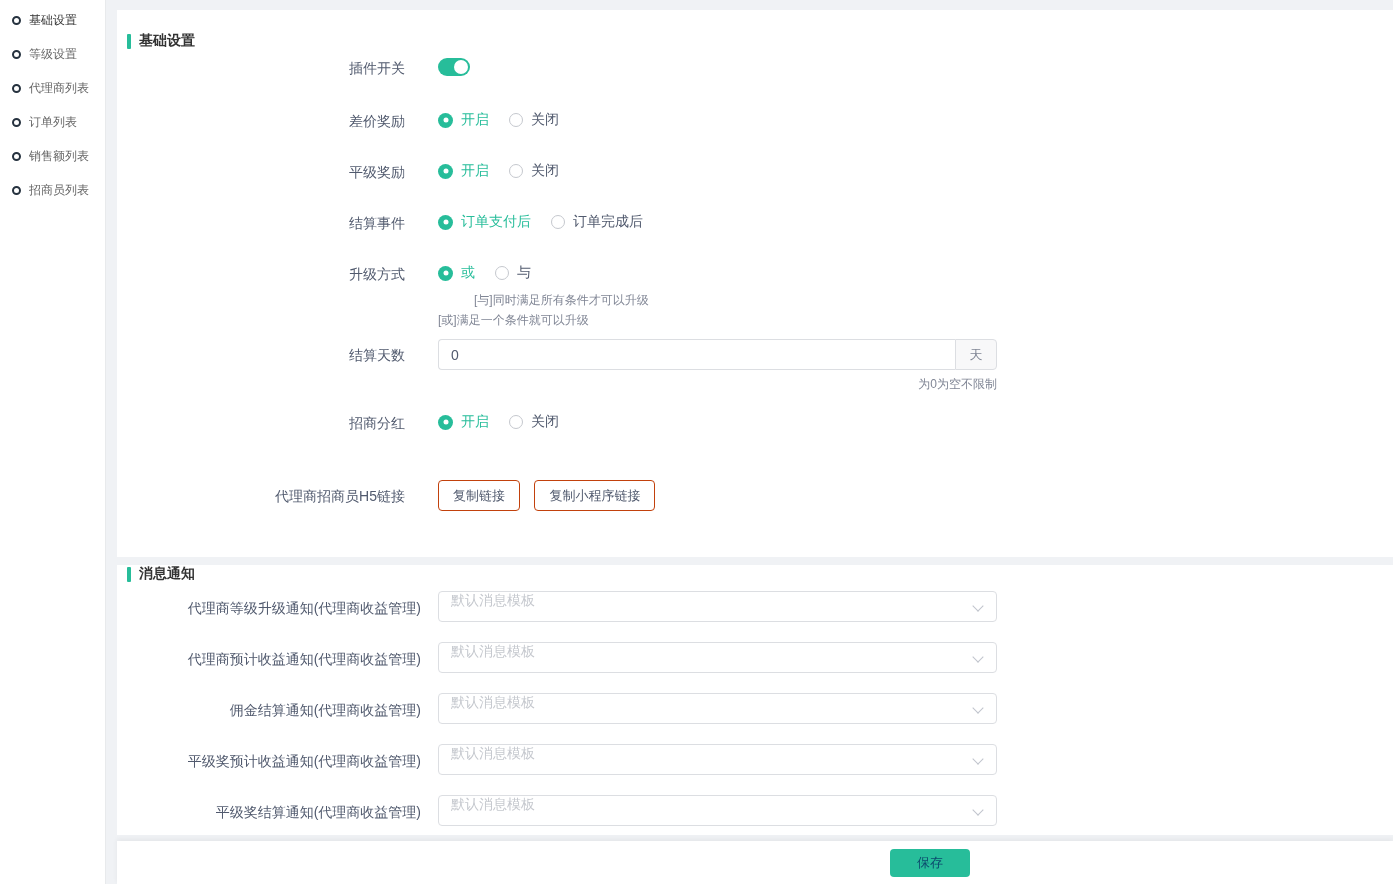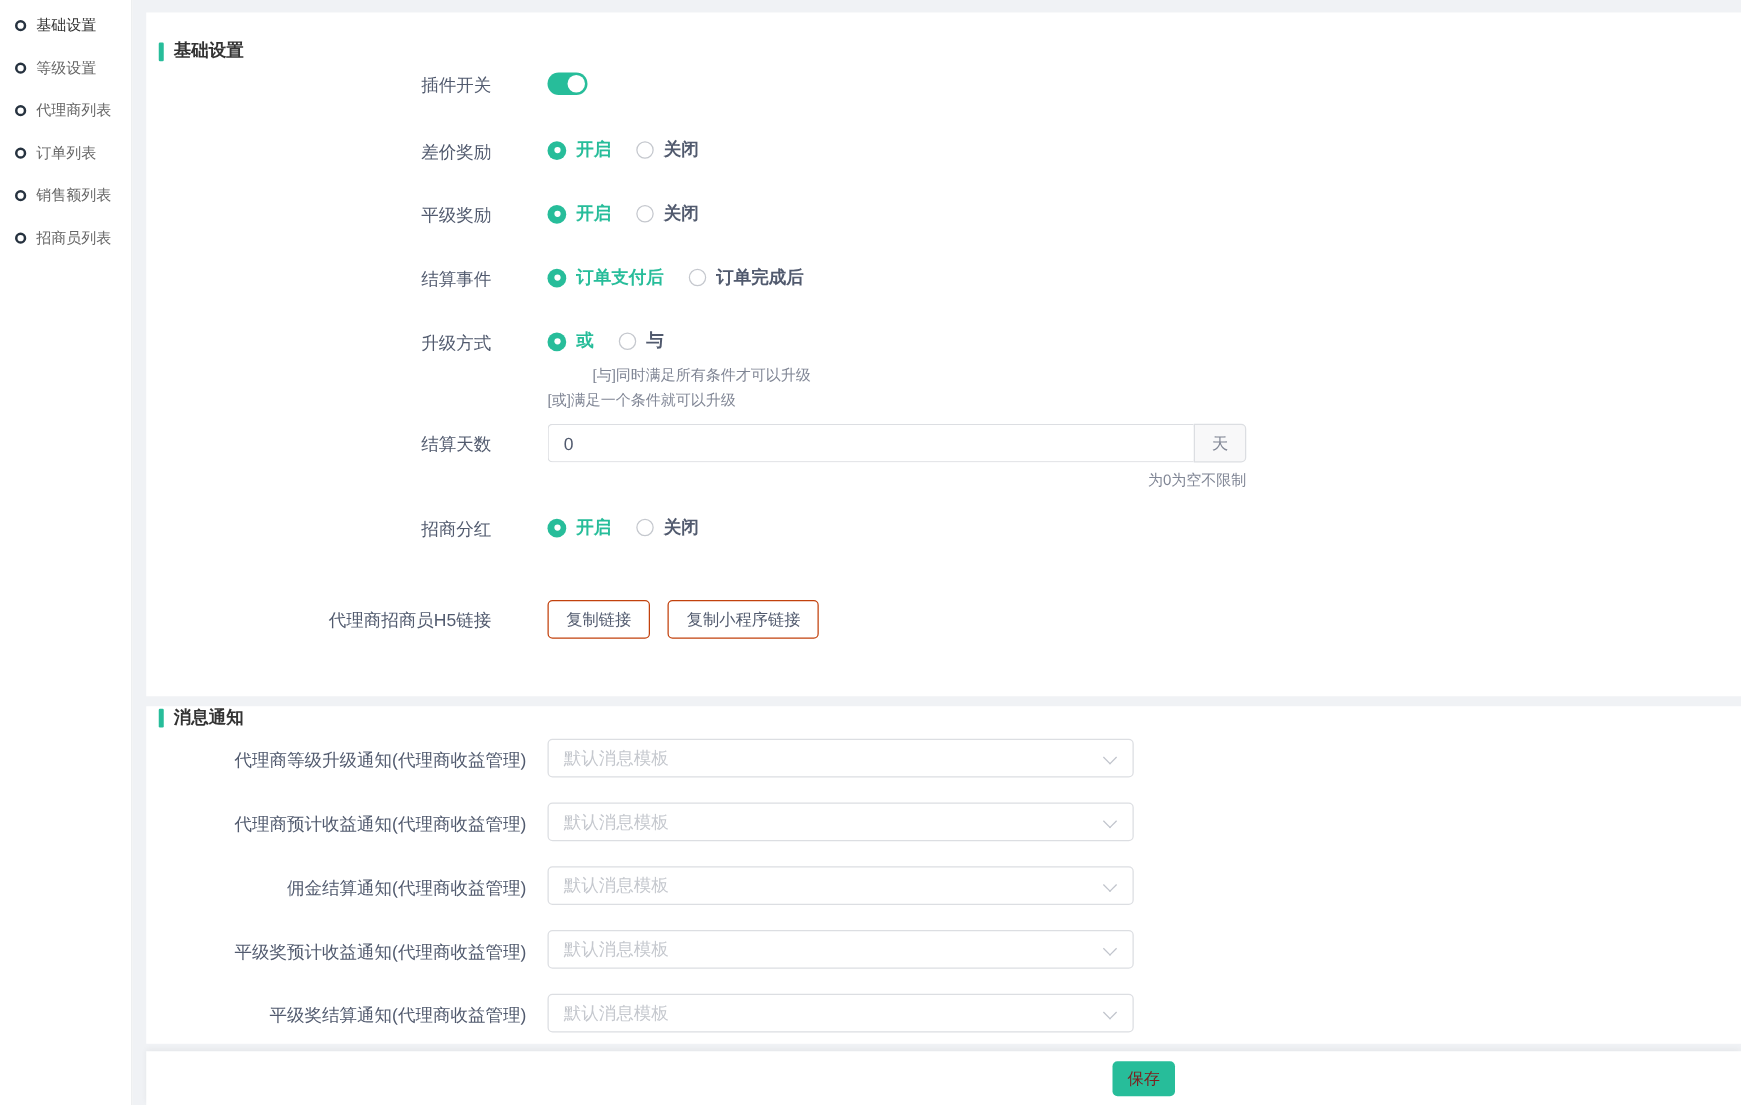--- a/index.html
+++ b/index.html
@@ -39,21 +39,21 @@
   .card-notify { margin-top: 8px; padding: 0 20px 13px 10px; height: 270px; }
   .section-title {
     display: flex; align-items: center;
     font-size: 14px; font-weight: bold; color: #333;
     margin-bottom: 8px;
   }
   .title-bar { width: 4px; height: 15px; border-radius: 1px; margin-right: 8px; }
   
   .form-row { display: flex; align-items: flex-start; }
   .form-label {
-    flex: 0 0 311px; padding-right: 45px; padding-top: 1px;
+    flex: 0 0 311px; padding-right: 33px; padding-top: 1px;
     text-align: right; font-size: 14px; color: #515a6e;
     white-space: nowrap; line-height: 18px;
   }
   .form-label.tall { padding-top: 7px; }
   .card-notify .form-label { padding-right: 17px; padding-top: 8px; }
   .mb34 { margin-bottom: 34px; }
   .mb32 { margin-bottom: 32px; }
   .mb25 { margin-bottom: 28px; }
   .mb22 { margin-bottom: 22px; }
   .mb20 { margin-bottom: 20px; }
@@ -61,21 +61,21 @@
   
   .toggle {
     width: 32px; height: 18px; border-radius: 9px;
     position: relative; cursor: pointer; margin-top: 0;
   }
   .toggle .knob {
     position: absolute; top: 2px; right: 2px;
     width: 14px; height: 14px; border-radius: 50%; background: #fff;
   }
   
-  .radio-row { display: flex; align-items: center; height: 18px; font-weight: bold; }
+  .radio-row { display: flex; align-items: center; height: 18px; }
   .radio-group { display: flex; align-items: center; margin-right: 20px; cursor: pointer; }
   .radio {
     width: 14px; height: 14px; border-radius: 50%;
     border: 1px solid #c5c8ce; background: #fff;
     position: relative; flex: none;
   }
   .radio.checked { border: none; width: 15px; height: 15px; }
   .radio.checked::after {
     content: ""; position: absolute; left: 50%; top: 50%;
     width: 5px; height: 5px; border-radius: 50%; background: #fff;
@@ -105,44 +105,44 @@
   .helper.under { margin-top: 7px; text-align: right; }
   
   .btn-default {
     height: 31px; padding: 0 14px; margin-right: 10px;
     background: #fff; border: 1px solid #c2410c; border-radius: 4px;
     font-size: 13px; color: #515a6e; cursor: pointer;
     font-family: "Liberation Sans", "DejaVu Sans", sans-serif;
   }
   
   .select {
-    width: 469px; height: 31px;
+    width: 559px; height: 31px;
     border: 1px solid #dcdee2; border-radius: 4px;
     background: #fff; position: relative;
-    display: flex; align-items: center;
+    display: flex; align-items: flex-start;
     padding: 0 30px 0 12px; cursor: pointer;
   }
   .select .placeholder { font-size: 14px; color: #c5c8ce; }
   .chevron {
     position: absolute; right: 14px; top: 10px;
     width: 8px; height: 8px;
     border-right: 1.5px solid #c0c4cc; border-bottom: 1.5px solid #c0c4cc;
     transform: rotate(45deg);
   }
   
   .footer {
     margin-top: 6px; height: 43px; background: #fff;
     box-shadow: 0 -2px 5px rgba(0,0,0,0.05);
     padding-top: 8px;
   }
   .btn-save {
     margin-left: 773px;
-    width: 50px; height: 28px;
+    width: 80px; height: 28px;
     border: none; border-radius: 4px;
-    color: #7f1d1d; font-size: 13px; cursor: pointer;
+    color: #0c4a6e; font-size: 13px; cursor: pointer;
     font-family: "Liberation Sans", "DejaVu Sans", sans-serif;
   }
 </style>
 </head>
 <body>
 
 <div class="sidebar">
   <div class="side-item active">
     <span class="side-dot"></span>
     <span>基础设置</span>

